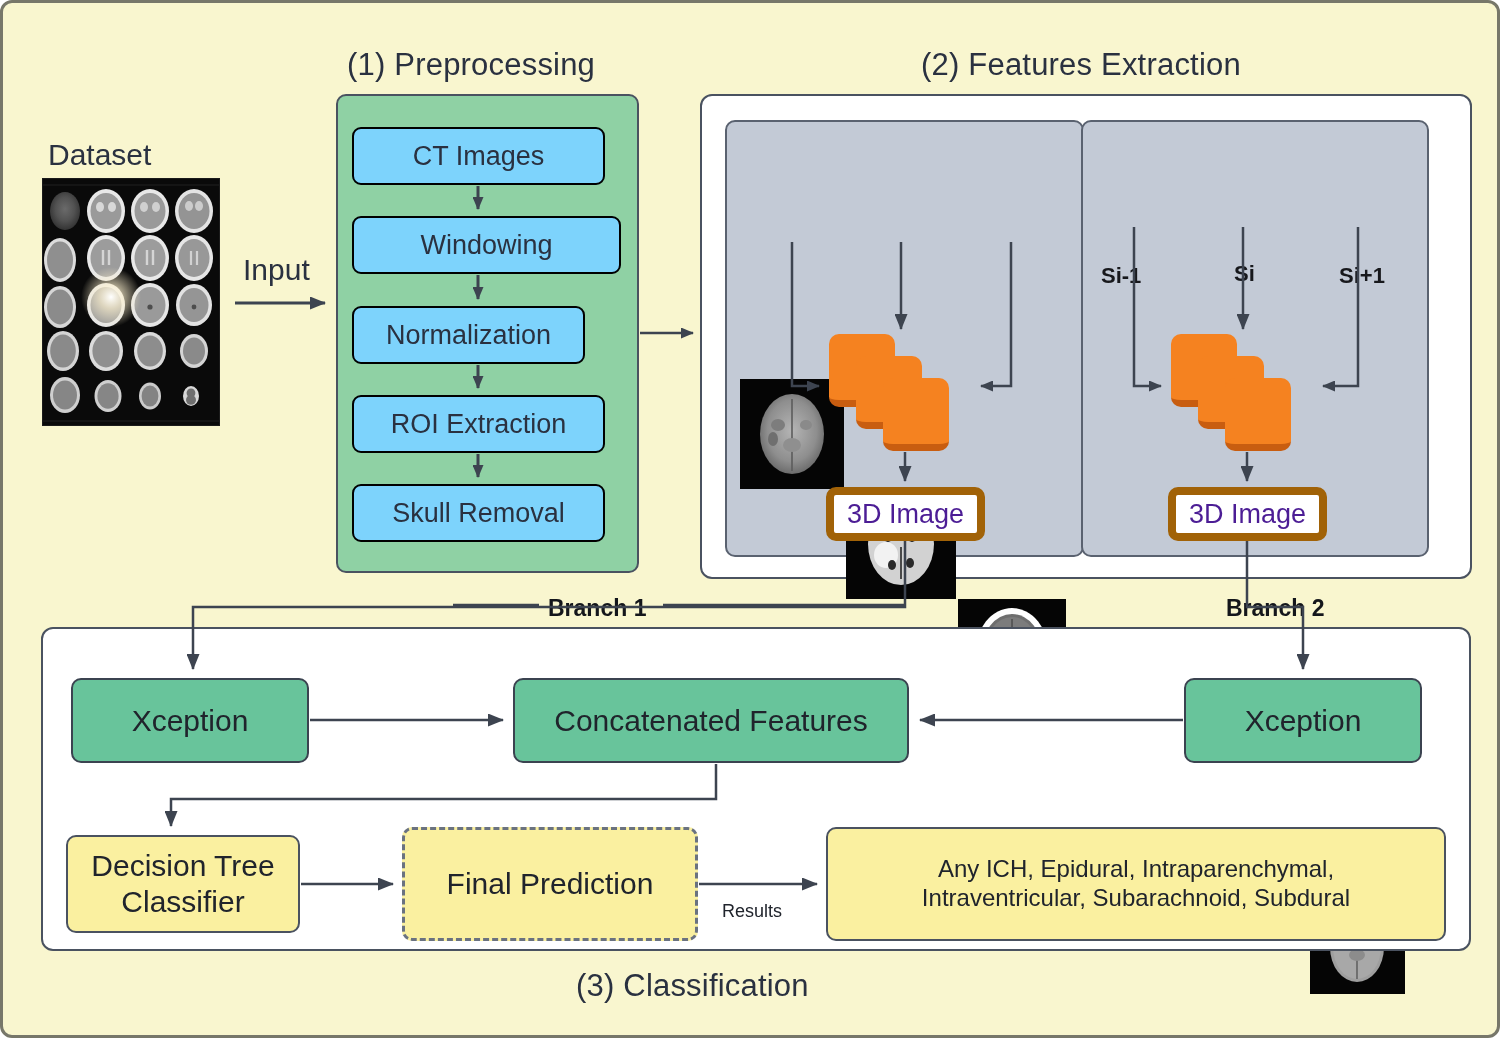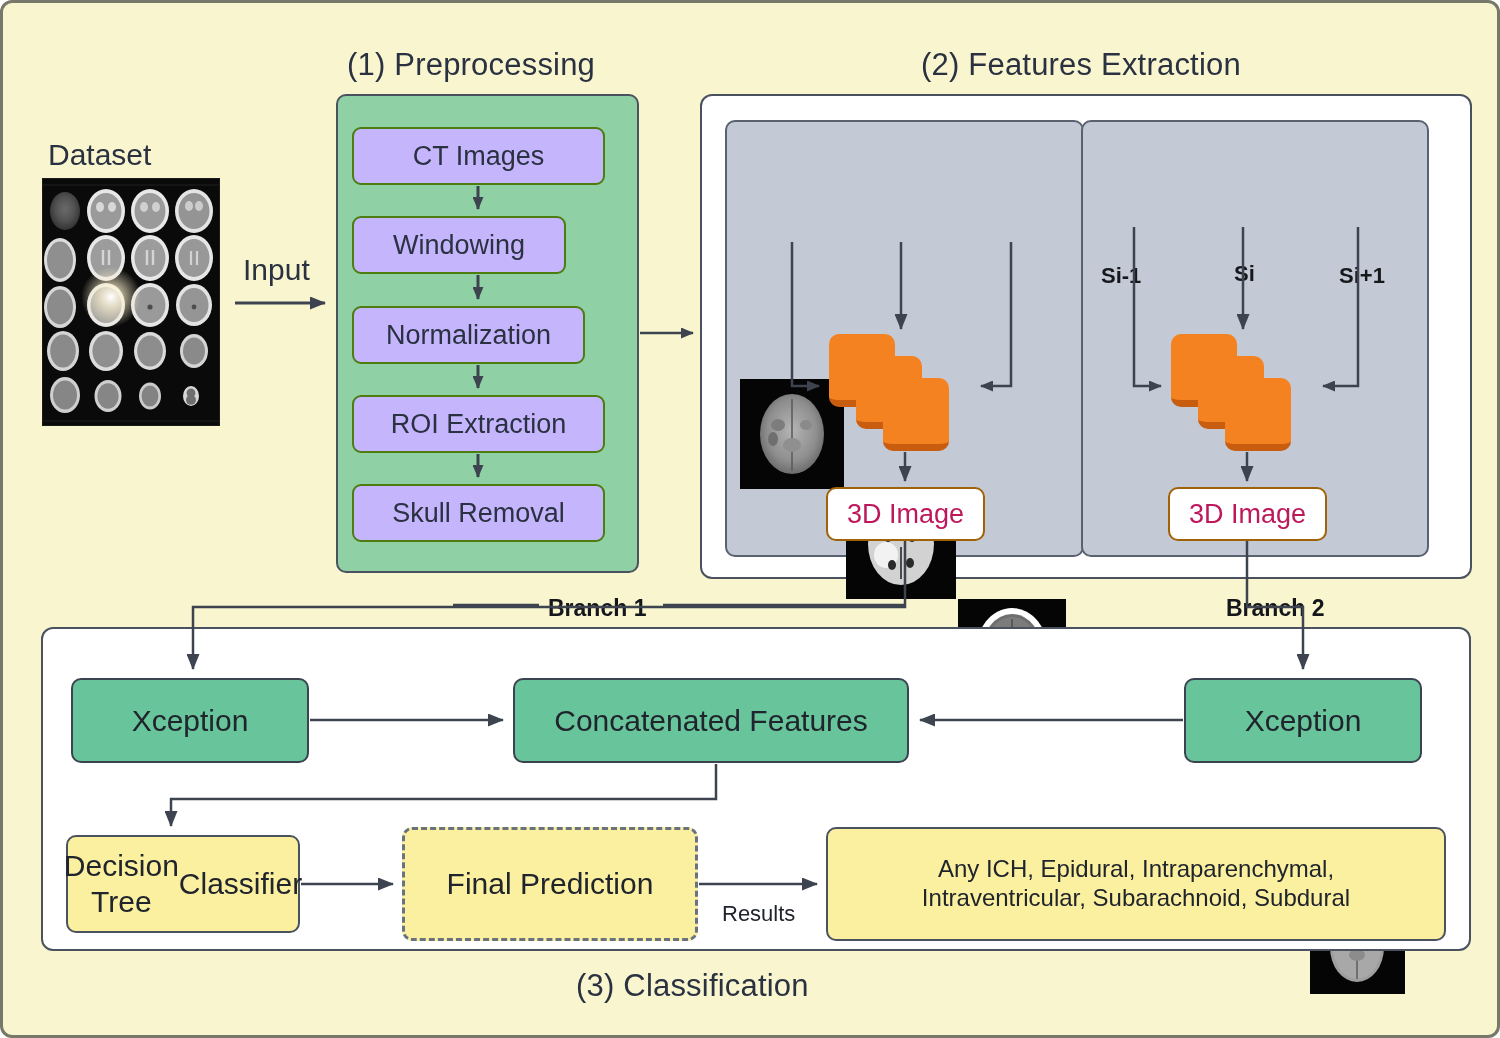--- a/index.html
+++ b/index.html
@@ -23,38 +23,38 @@
     color:#2a3140;font-size:31px;font-weight:400;letter-spacing:.2px;
     white-space:nowrap;
   }
   .small-title{color:#2a3140;font-size:30px;}
 
   
   .prep-panel{
     background:#8fd1a4;border:2px solid #4a5260;border-radius:10px;
   }
   .prep-step{
-    background:#c4b5fd;border:2px solid #4d7c0f;border-radius:9px;
+    background:#7dd3fc;border:2px solid #000000;border-radius:9px;
     color:#2a3140;font-size:27px;
   }
 
   
   .white-panel{
     background:#ffffff;border:2px solid #4a5260;border-radius:12px;
   }
   .grey-panel{
     background:#c3cad6;border:2px solid #5a6270;border-radius:10px;
   }
   .ct-tile{background:#000;overflow:hidden;position:relative;}
   .slice-label{
     color:#17181c;font-size:22px;font-weight:bold;white-space:nowrap;
   }
   .img3d-box{
-    background:#ffffff;border:2px solid #a16207;border-radius:10px;
-    color:#be185d;font-size:27px;
+    background:#ffffff;border:8px solid #a16207;border-radius:10px;
+    color:#4c1d95;font-size:27px;
   }
 
   
   .ostack{position:absolute;}
   .ocard{
     position:absolute;width:66px;height:66px;border-radius:10px;
     background:#f58220;border-bottom:7px solid #c85d10;
   }
 
   
@@ -64,21 +64,21 @@
   }
   .ybox{
     background:#faf0a0;border:2px solid #4a5260;border-radius:10px;
     color:#20242c;font-size:30px;line-height:1.2;
   }
   .ybox.dashed{border:3px dashed #6a7280;}
   .branch-lbl{
     color:#14161b;font-size:23px;font-weight:bold;white-space:nowrap;
     background:#f9f6cf;padding:0 5px;
   }
-  .edge-lbl{color:#20242c;font-size:22px;white-space:nowrap;}
+  .edge-lbl{color:#20242c;font-size:18px;white-space:nowrap;}
   svg.overlay{position:absolute;left:0;top:0;pointer-events:none;}
   .dataset-img{
     background:#0c0c0c;overflow:hidden;position:relative;
     border:1px solid #1b1b1b;
   }
 </style>
 </head>
 <body>
 
 <div id="root">
@@ -212,21 +212,21 @@
 
       <circle cx="68" cy="118" r="30" fill="url(#flare)"></circle>
     </svg>
   </div>
 
   <div class="abs small-title" style="left:240px;top:250px;">Input</div>
 
   <div class="abs prep-panel" style="left:333px;top:91px;width:303px;height:479px;"></div>
 
   <div class="abs prep-step ctr" style="left:349px;top:124px;width:253px;height:58px;">CT Images</div>
-  <div class="abs prep-step ctr" style="left:349px;top:213px;width:214px;height:58px;">Windowing</div>
+  <div class="abs prep-step ctr" style="left:349px;top:213px;width:269px;height:58px;">Windowing</div>
   <div class="abs prep-step ctr" style="left:349px;top:303px;width:233px;height:58px;">Normalization</div>
   <div class="abs prep-step ctr" style="left:349px;top:481px;width:253px;height:58px;">Skull Removal</div>
   <div class="abs prep-step ctr" style="left:349px;top:392px;width:253px;height:58px;">ROI Extraction</div>
 
   <div class="abs white-panel" style="left:697px;top:91px;width:772px;height:485px;"></div>
 
   <div class="abs grey-panel" style="left:722px;top:117px;width:359px;height:437px;"></div>
 
   <div class="abs ct-tile" style="left:737px;top:128px;width:104px;height:110px;">
     <svg width="104" height="110" viewBox="0 0 104 110">
@@ -337,21 +337,21 @@
   </div>
 
   <div class="abs white-panel" style="left:38px;top:624px;width:1430px;height:324px;"></div>
 
   <div class="abs xbox ctr" style="left:68px;top:675px;width:238px;height:85px;">Xception</div>
 
   <div class="abs xbox ctr" style="left:510px;top:675px;width:396px;height:85px;">Concatenated Features</div>
 
   <div class="abs xbox ctr" style="left:1181px;top:675px;width:238px;height:85px;">Xception</div>
 
-  <div class="abs ybox ctr" style="left:63px;top:832px;width:234px;height:98px;flex-direction:row;">
+  <div class="abs ybox ctr" style="left:63px;top:832px;width:234px;height:98px;flex-direction:column;">
     <span>Decision Tree</span>
     <span>Classifier</span>
   </div>
 
   <div class="abs ybox dashed ctr" style="left:399px;top:824px;width:296px;height:114px;">Final Prediction</div>
 
   <div class="abs edge-lbl" style="left:719px;top:898px;">Results</div>
 
   <div class="abs ybox ctr" style="left:823px;top:824px;width:620px;height:114px;flex-direction:column;font-size:24px;">
     <span>Any ICH, Epidural, Intraparenchymal,</span>

